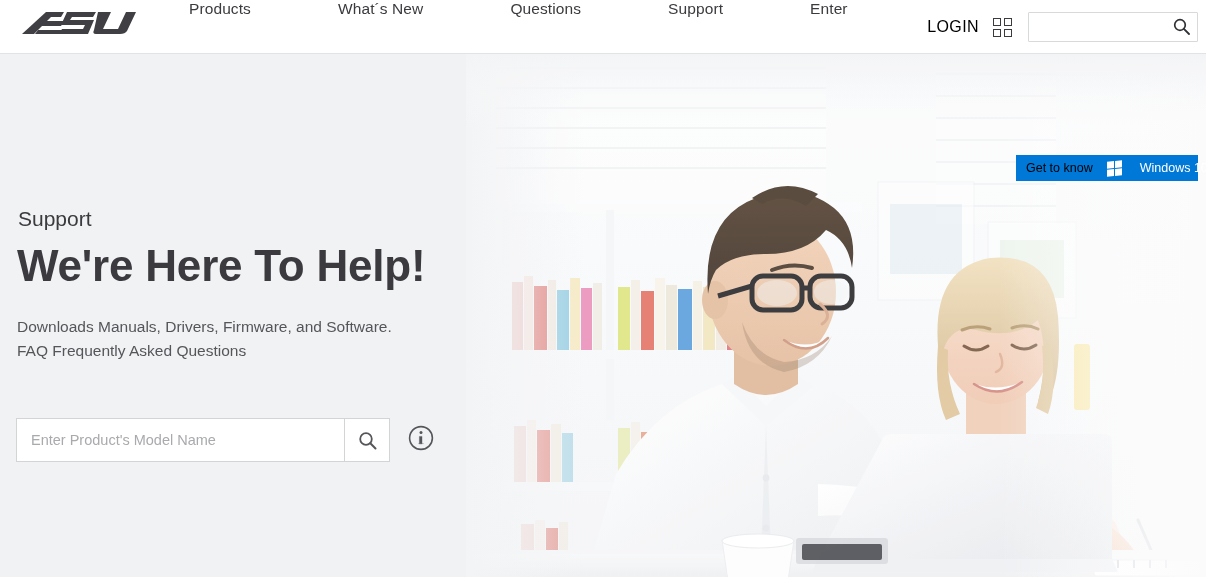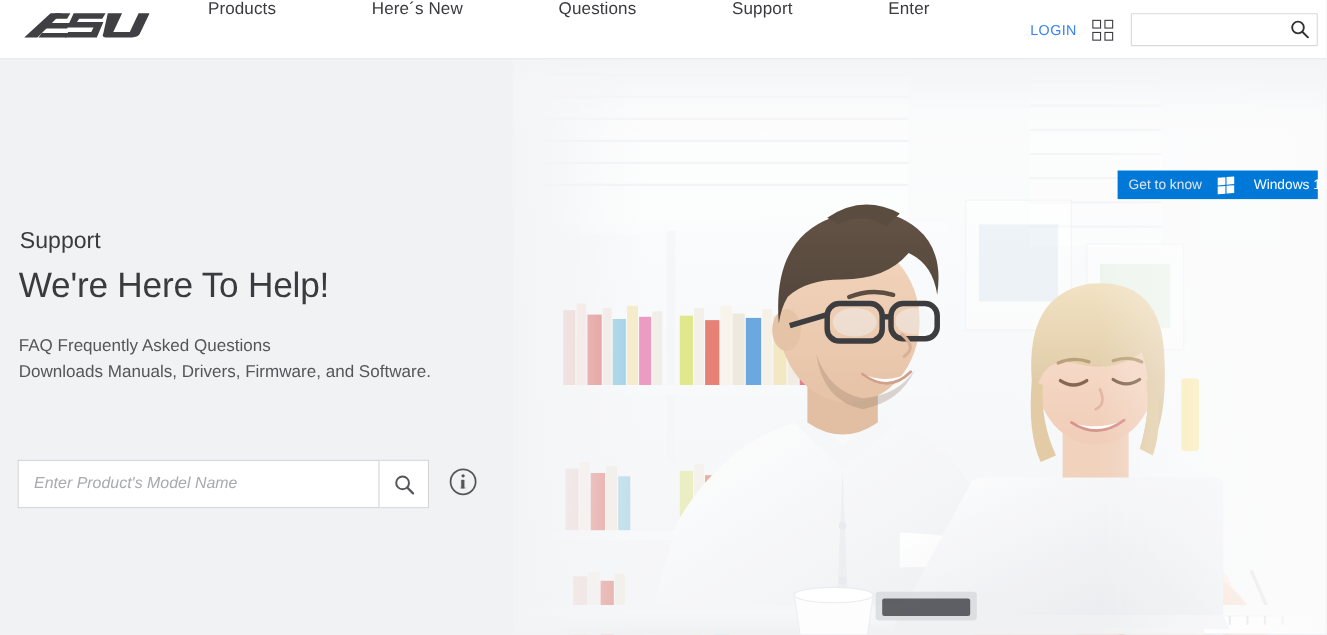--- a/index.html
+++ b/index.html
@@ -59,22 +59,22 @@
 
   .header-right {
     position: absolute;
     right: 8px;
     top: 0;
     height: 54px;
     display: flex;
     align-items: center;
   }
   .login-link {
-    color: #3b82f6;
-    font-size: 13px;
+    color: #000000;
+    font-size: 16px;
     letter-spacing: .4px;
     cursor: pointer;
     margin-right: 14px;
   }
   .grid-icon {
     width: 19px;
     height: 19px;
     display: grid;
     grid-template-columns: 8px 8px;
     grid-template-rows: 8px 8px;
@@ -134,21 +134,21 @@
     left: 1016px;
     top: 155px;
     width: 182px;
     height: 26px;
     background: #0078d7;
     display: flex;
     align-items: center;
     cursor: pointer;
   }
   .win-banner .wb-text {
-    color: #e5e5e5;
+    color: #000000;
     font-size: 12.5px;
     margin-left: 10px;
     white-space: nowrap;
   }
   .win-logo {
     width: 15px;
     height: 15px;
     margin-left: 14px;
     display: grid;
     grid-template-columns: 7px 7px;
@@ -171,25 +171,25 @@
     top: 208px;
     width: 440px;
   }
   .eyebrow {
     font-size: 21px;
     color: #3b3b3f;
     line-height: 1;
     margin: 0 0 14px 2px;
   }
   .headline {
-    font-size: 32px;
+    font-size: 44px;
     color: #3b3b3f;
     line-height: 1.05;
     margin: 0 0 26px 1px;
-    font-weight: normal;
+    font-weight: bold;
     letter-spacing: -.2px;
   }
   .blurb {
     margin: 0 0 0 1px;
   }
   .blurb-line {
     font-size: 15.5px;
     color: #55565a;
     line-height: 24px;
     white-space: nowrap;
@@ -216,21 +216,20 @@
     flex: 1;
     height: 42px;
     border: 0;
     outline: none;
     padding: 0 14px;
     font-size: 14.5px;
     font-family: "Liberation Sans", sans-serif;
     color: #55565a;
     background: transparent;
     box-sizing: border-box;
-    font-style: italic;
   }
   .ps-box input::placeholder { color: #a9aaad; }
   .ps-btn {
     width: 45px;
     height: 42px;
     border-left: 1px solid #d3d4d6;
     background: #ffffff;
     display: flex;
     align-items: center;
     justify-content: center;
@@ -257,21 +256,21 @@
           <path d="M24 12 L44 12 L41 17 L20 17 Z"></path>
           <path d="M18 21 L43 21 L40 25 L15 25 Z"></path>
           <path d="M47 3 L76 3 L73 8 L52 8 L50 11 L74 11 L68 25 L39 25 L42 20 L63 20 L65 16 L41 16 Z"></path>
           <path d="M78 3 L91 3 L83 20 L98 20 L106 3 L116 3 L107 22 Q105 25 100 25 L76 25 Q72 25 74 21 Z"></path>
         </g>
       </svg>
     </div>
 
     <div class="nav">
       <div class="nav-item">Products</div>
-      <div class="nav-item">Here´s New</div>
+      <div class="nav-item">What´s New</div>
       <div class="nav-item">Questions</div>
       <div class="nav-item">Support</div>
       <div class="nav-item">Enter</div>
     </div>
 
     <div class="header-right">
       <div class="login-link">LOGIN</div>
       <div class="grid-icon">
         <i></i>
         <i></i>
@@ -544,22 +543,22 @@
       <i></i>
       <i></i>
     </span>
     <span class="wb-name">Windows 10</span>
   </div>
 
   <div class="content">
     <div class="eyebrow">Support</div>
     <h1 class="headline">We're Here To Help!</h1>
     <div class="blurb">
+      <div class="blurb-line">Downloads Manuals, Drivers, Firmware, and Software.</div>
       <div class="blurb-line">FAQ Frequently Asked Questions</div>
-      <div class="blurb-line">Downloads Manuals, Drivers, Firmware, and Software.</div>
     </div>
 
     <div class="product-search">
       <div class="ps-box">
         <input type="text" placeholder="Enter Product's Model Name" style="">
         <div class="ps-btn">
           <svg width="19" height="19" viewBox="0 0 19 19">
             <circle cx="8" cy="8" r="5.8" fill="none" stroke="#55565a" stroke-width="1.8"></circle>
             <line x1="12.3" y1="12.3" x2="17.5" y2="17.5" stroke="#55565a" stroke-width="2" stroke-linecap="round"></line>
           </svg>

